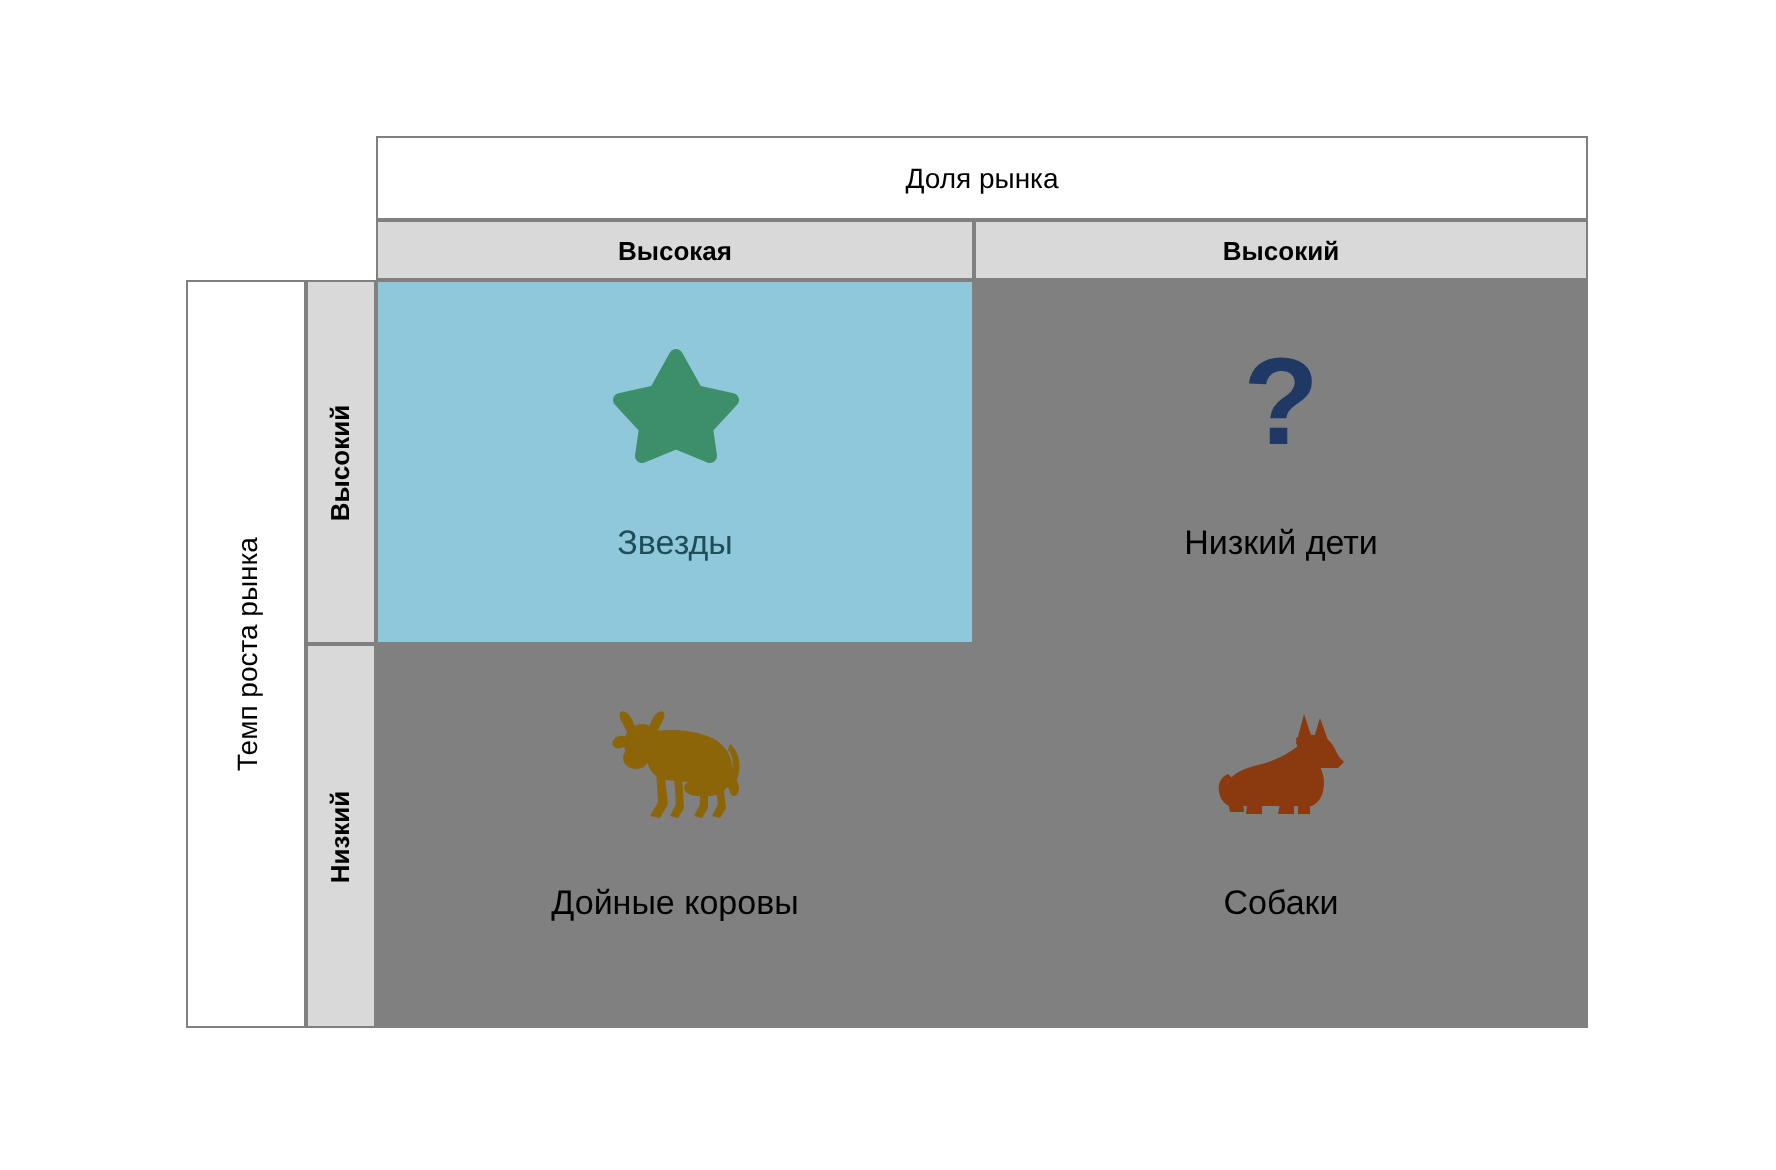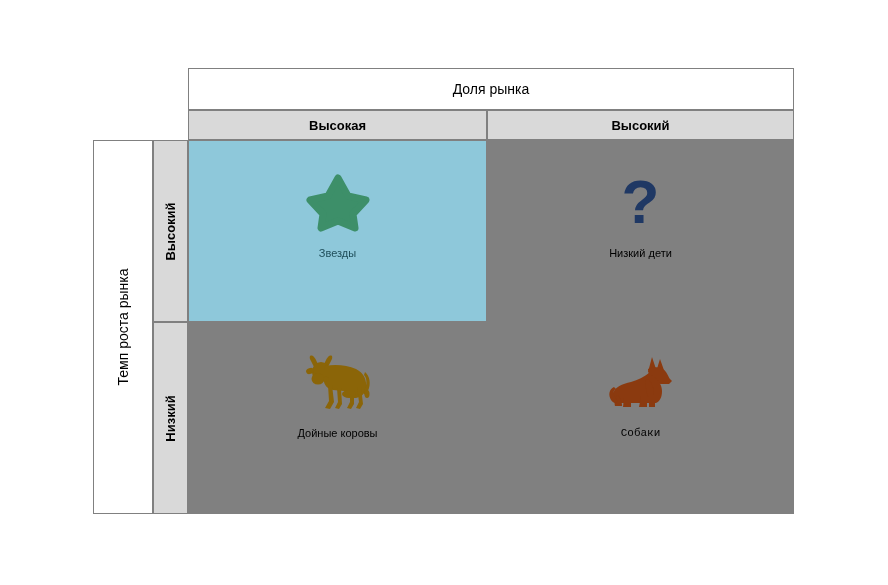--- a/index.html
+++ b/index.html
@@ -99,35 +99,35 @@
   
   .quadrant {
     display: flex;
     flex-direction: column;
     align-items: center;
     justify-content: flex-start;
   }
   #quadrant-stars     { left: 188px; top: 140px; width: 299px; height: 182px; background: #8ec8da; }
   #quadrant-questions { left: 487px; top: 140px; width: 307px; height: 182px; background: #808080; }
   #quadrant-cows      { left: 188px; top: 322px; width: 299px; height: 192px; background: #808080; }
-  #quadrant-dogs      { left: 487px; top: 322px; width: 307px; height: 192px; background: #808080; font-family: Liberation Mono, monospace; }
+  #quadrant-dogs      { left: 487px; top: 322px; width: 307px; height: 192px; background: #808080; }
 
   .q-icon {
     margin-top: 28px;
     height: 66px;
     display: flex;
     align-items: center;
     justify-content: center;
   }
   #quadrant-cows .q-icon,
   #quadrant-dogs .q-icon { margin-top: 26px; }
 
   .q-label {
-    margin-top: 12px;
-    font-size: 11px;
+    margin-top: 27px;
+    font-size: 17px;
     color: #000000;
     text-align: center;
   }
   #quadrant-stars .q-label { color: #1f4e5a; }
 
   .glyph-question {
     font-size: 62px;
     line-height: 62px;
     font-weight: bold;
     color: #1f3864;

